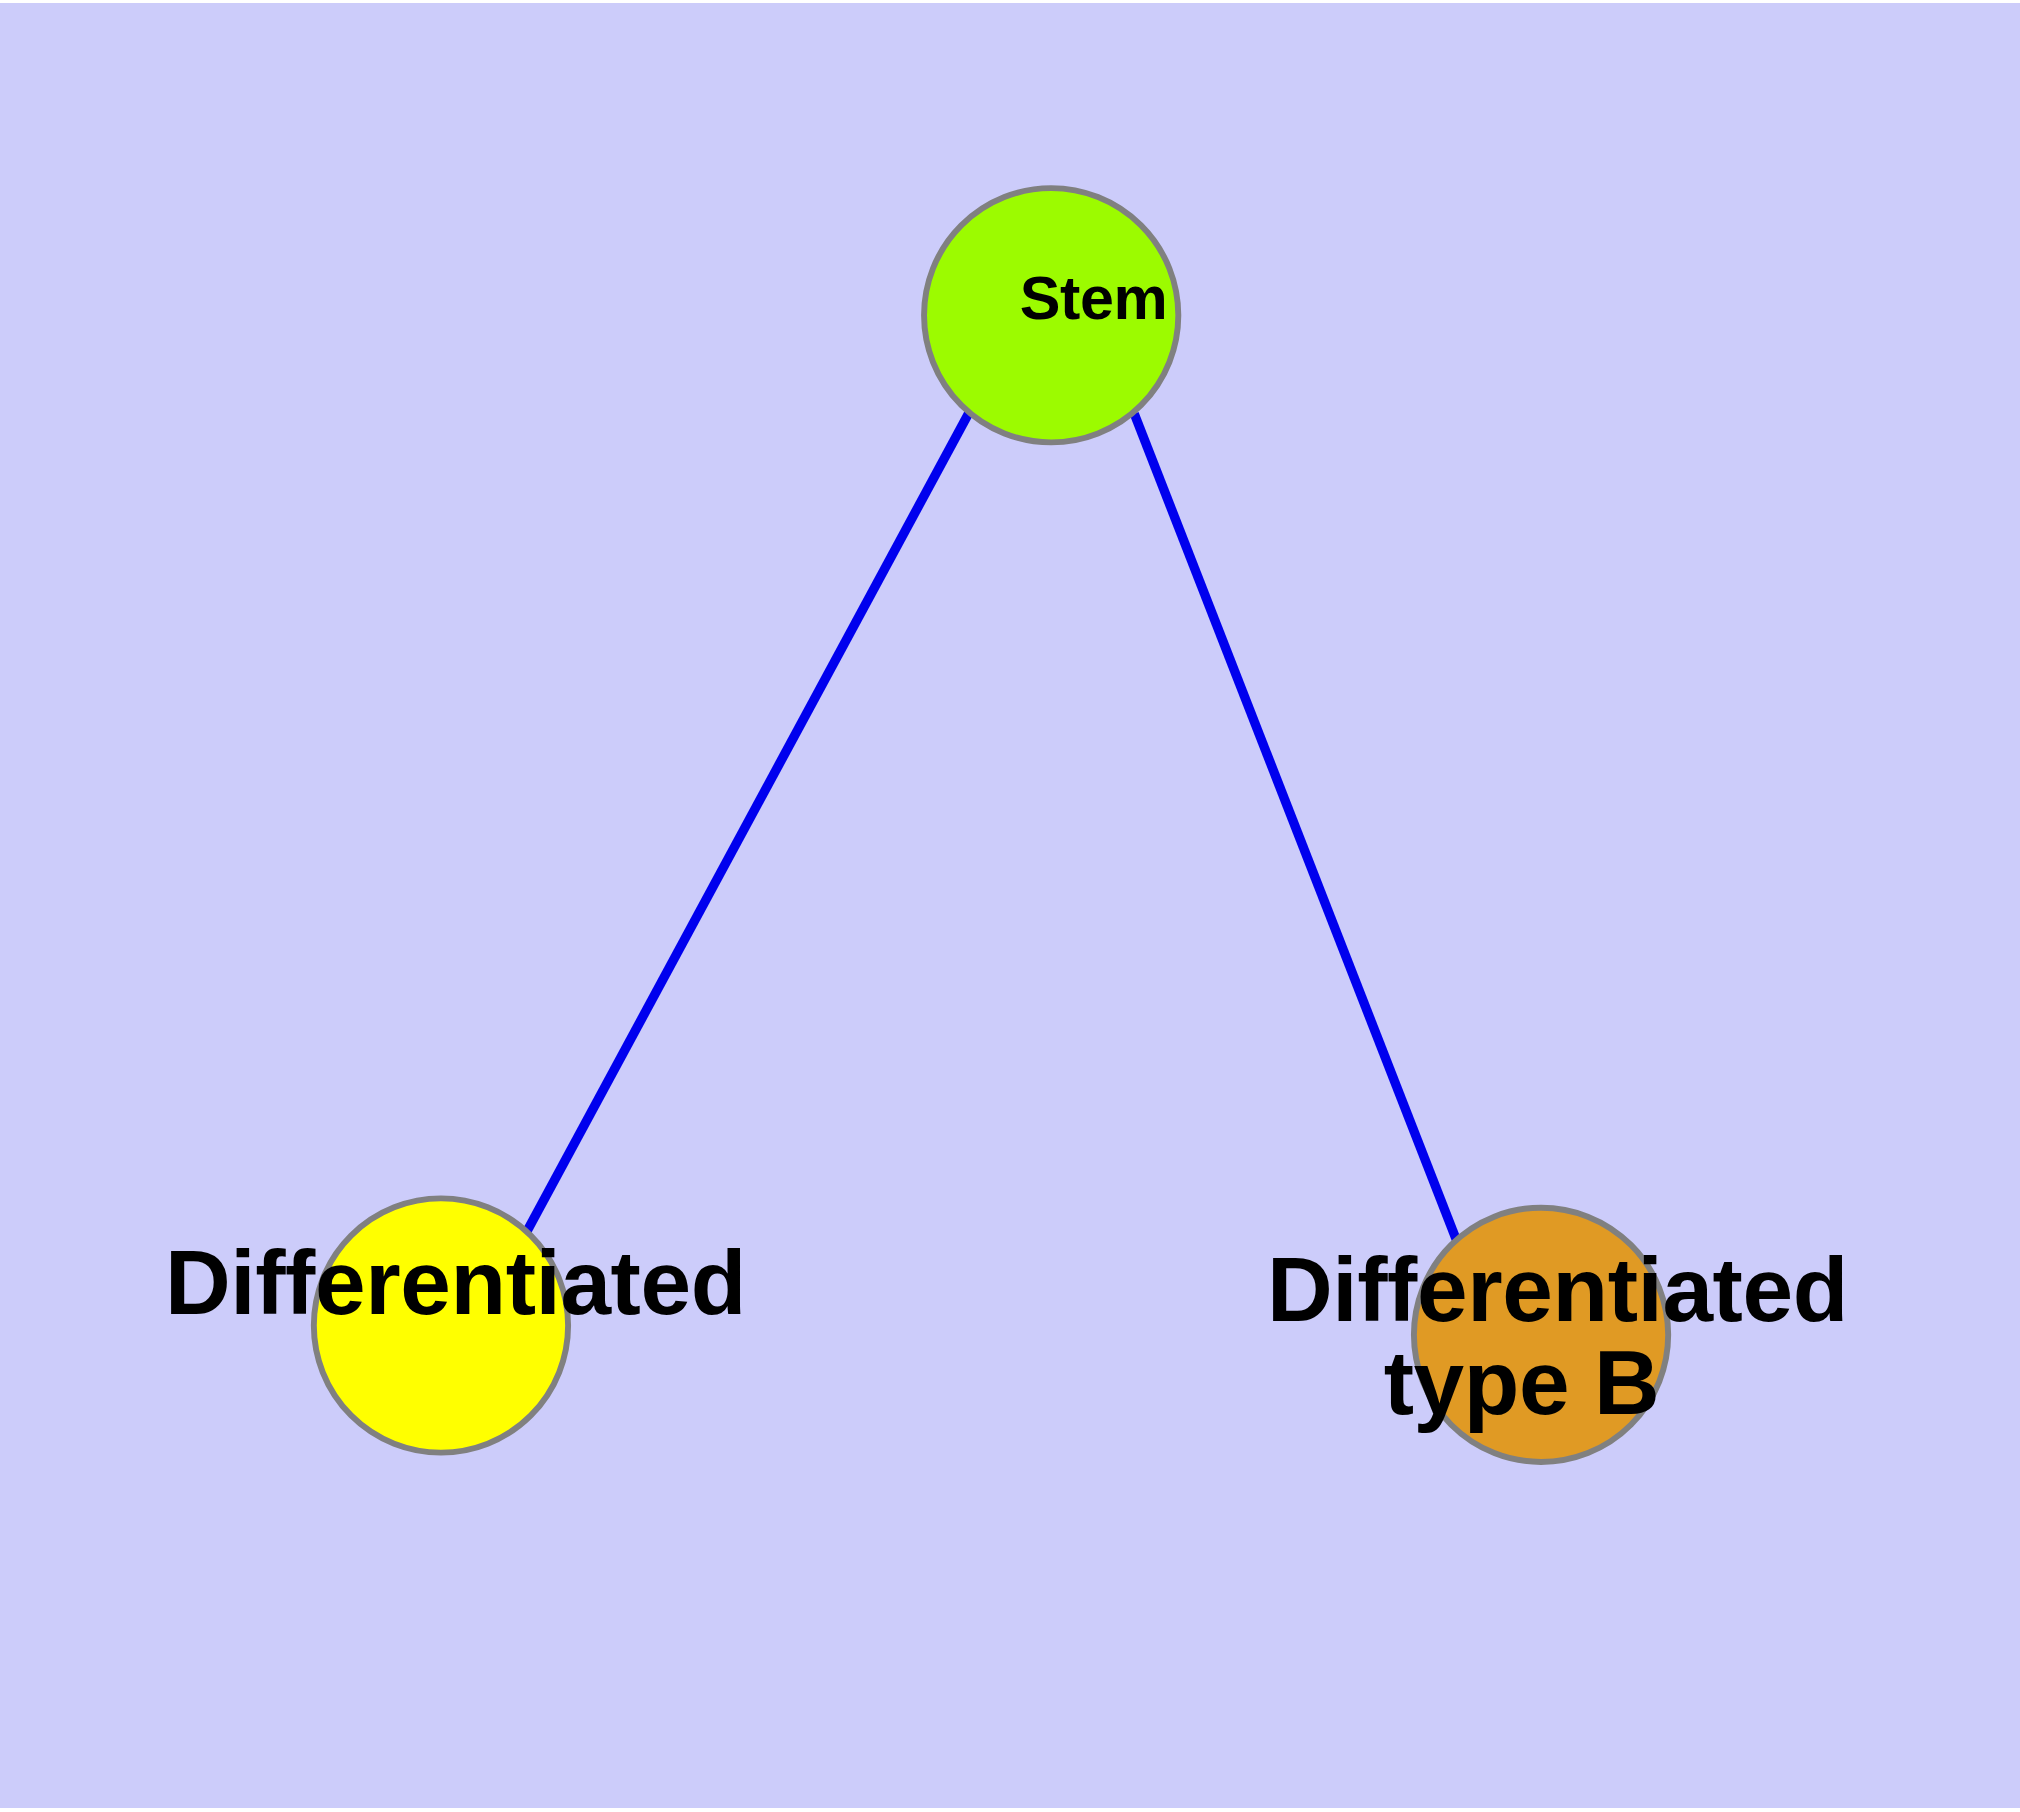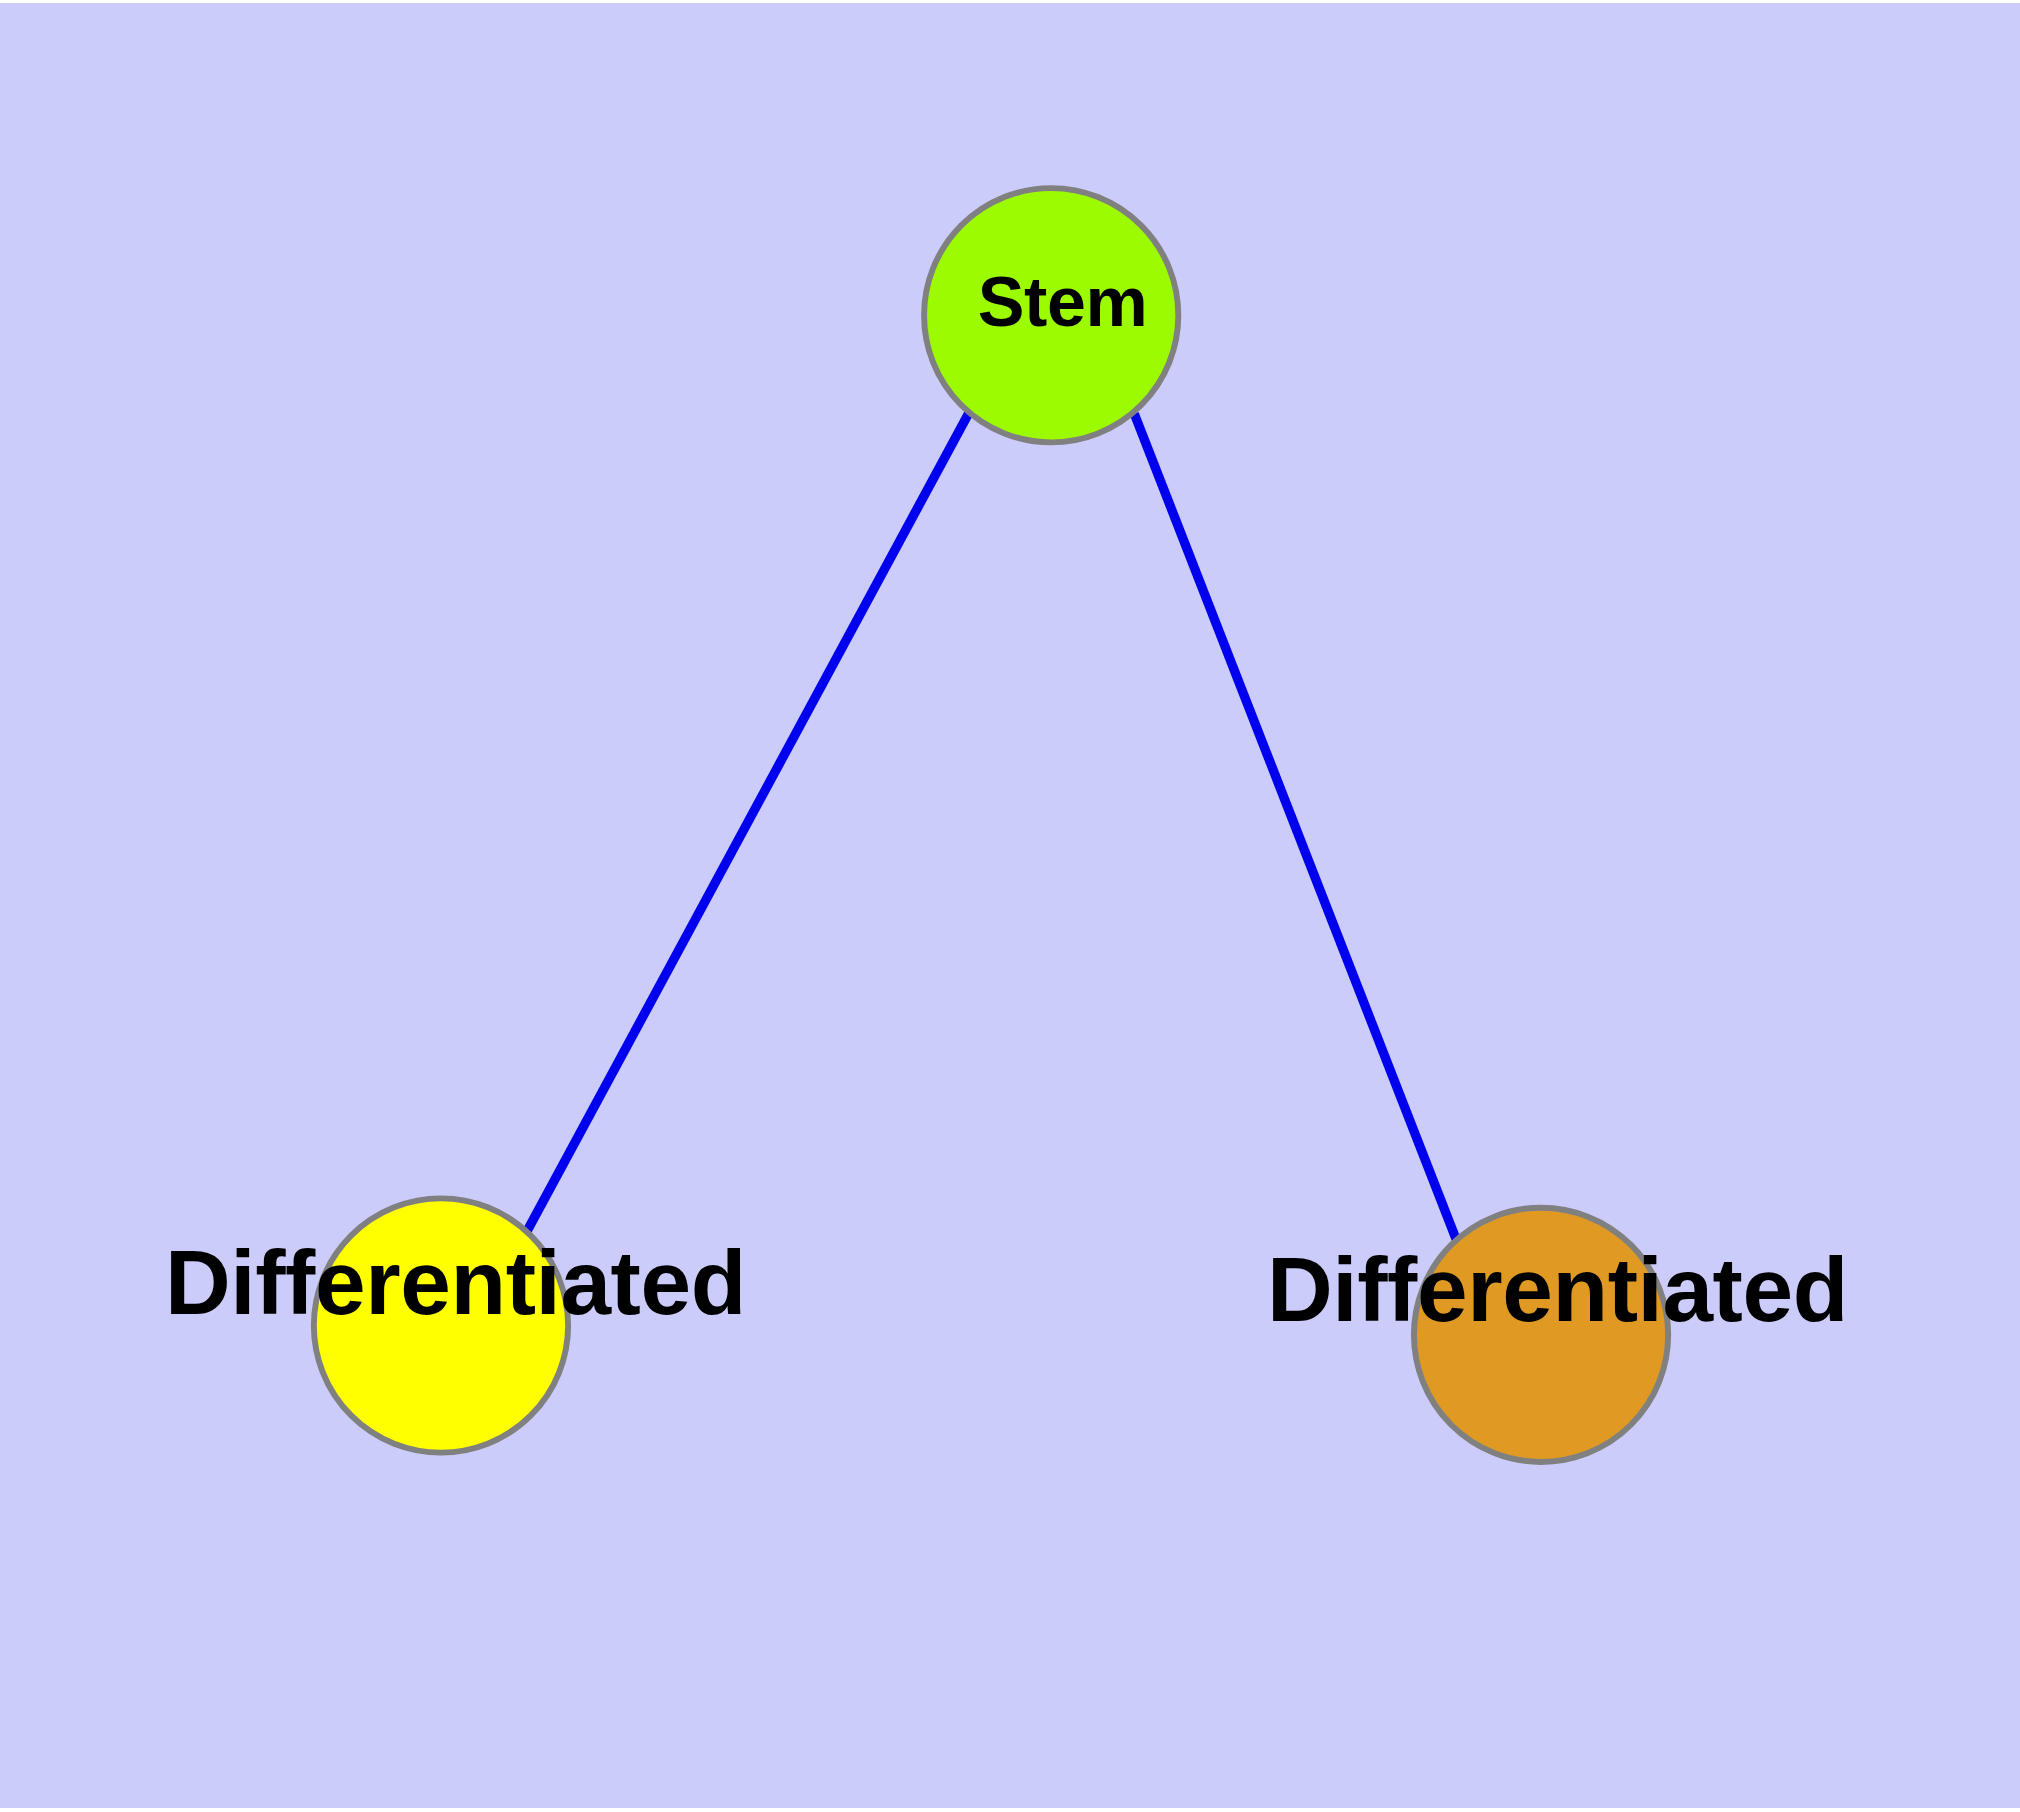--- a/index.html
+++ b/index.html
@@ -35,22 +35,22 @@
     position: absolute;
     color: #000000;
     font-weight: bold;
     text-align: center;
     line-height: 1.02;
     white-space: pre;
     pointer-events: none;
     letter-spacing: -0.4px;
   }
   #label-stem {
-    font-size: 70px;
-    left: 808px;
+    font-size: 61px;
+    left: 839px;
     top: 267px;
     width: 509px;
   }
   #label-diff-a {
     font-size: 91px;
     left: 165px;
     top: 1237px;
     width: 509px;
   }
   #label-diff-b {
@@ -78,16 +78,16 @@
       <circle cx="1240" cy="372" r="150" fill="#9cfb00" stroke="#808080" stroke-width="7"></circle>
       <circle cx="520" cy="1564" r="150" fill="#ffff00" stroke="#808080" stroke-width="7"></circle>
       <circle cx="1818" cy="1575" r="150" fill="#e09a24" stroke="#808080" stroke-width="7"></circle>
     </g>
   </svg>
 
   <div class="node-label" id="label-stem">Stem</div>
 
   <div class="node-label" id="label-diff-a"><span>Differentiated</span><br></div>
 
-  <div class="node-label" id="label-diff-b"><span>Differentiated</span><br></div>
+  <div class="node-label" id="label-diff-b"><span>Differentiated</span><br><span>type B</span></div>
 
 </div>
 
 
 </body></html>

